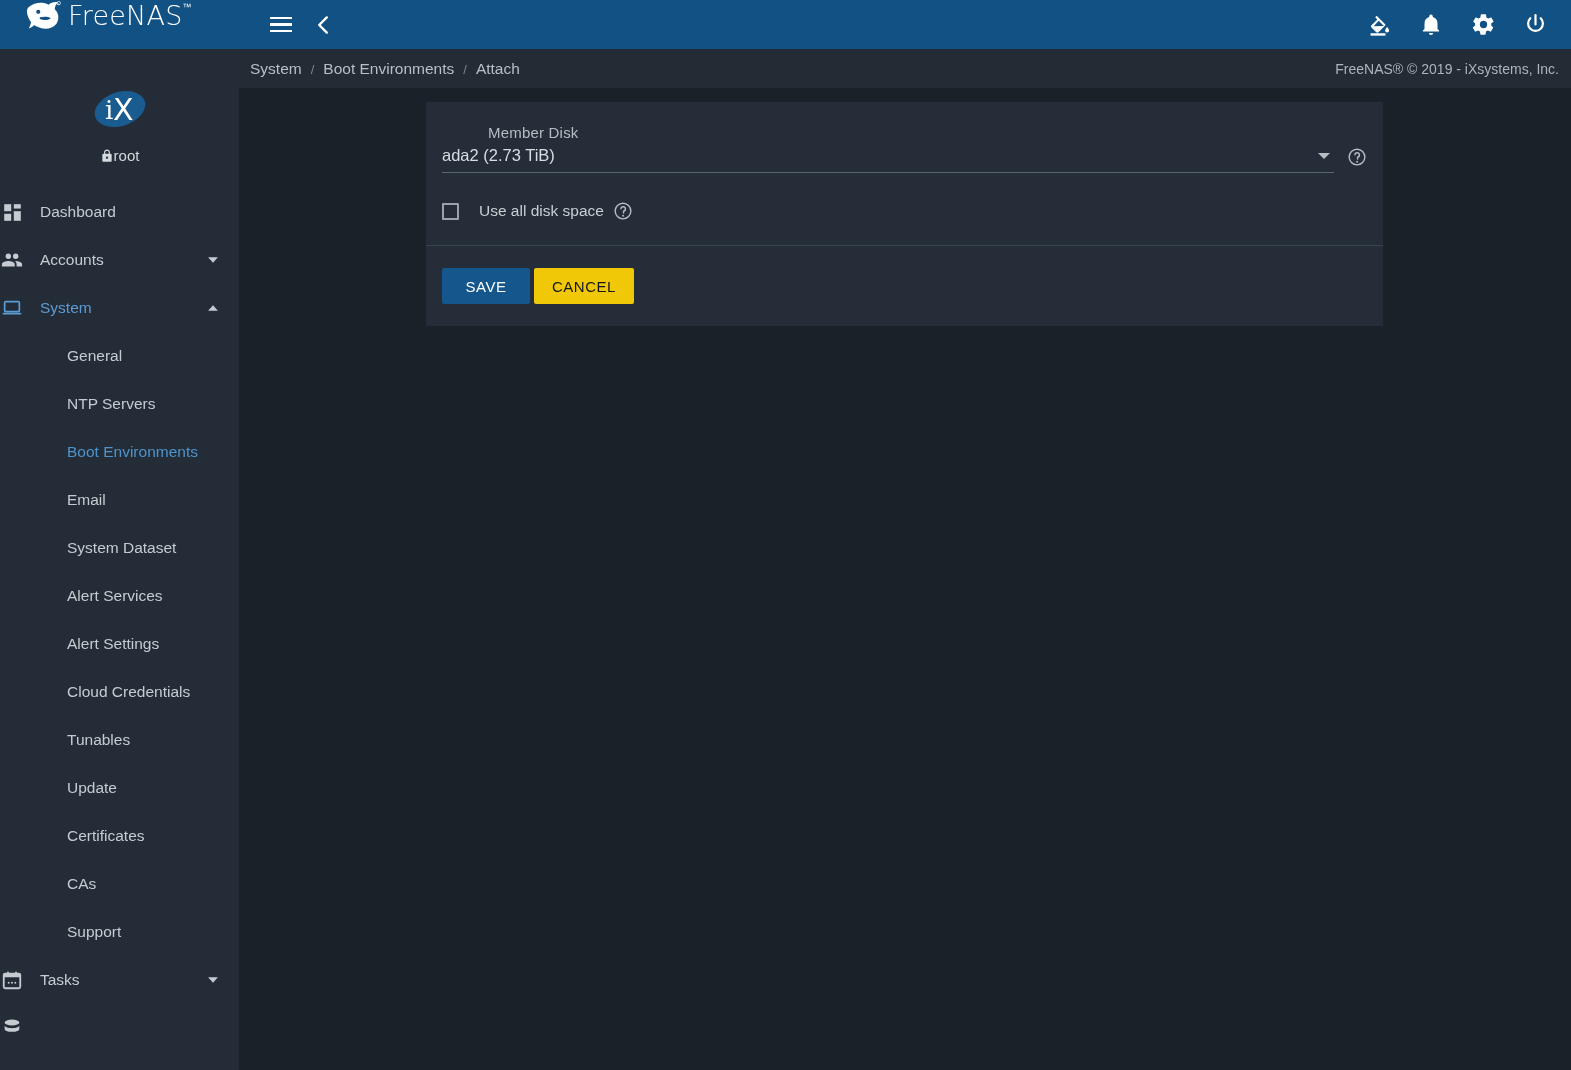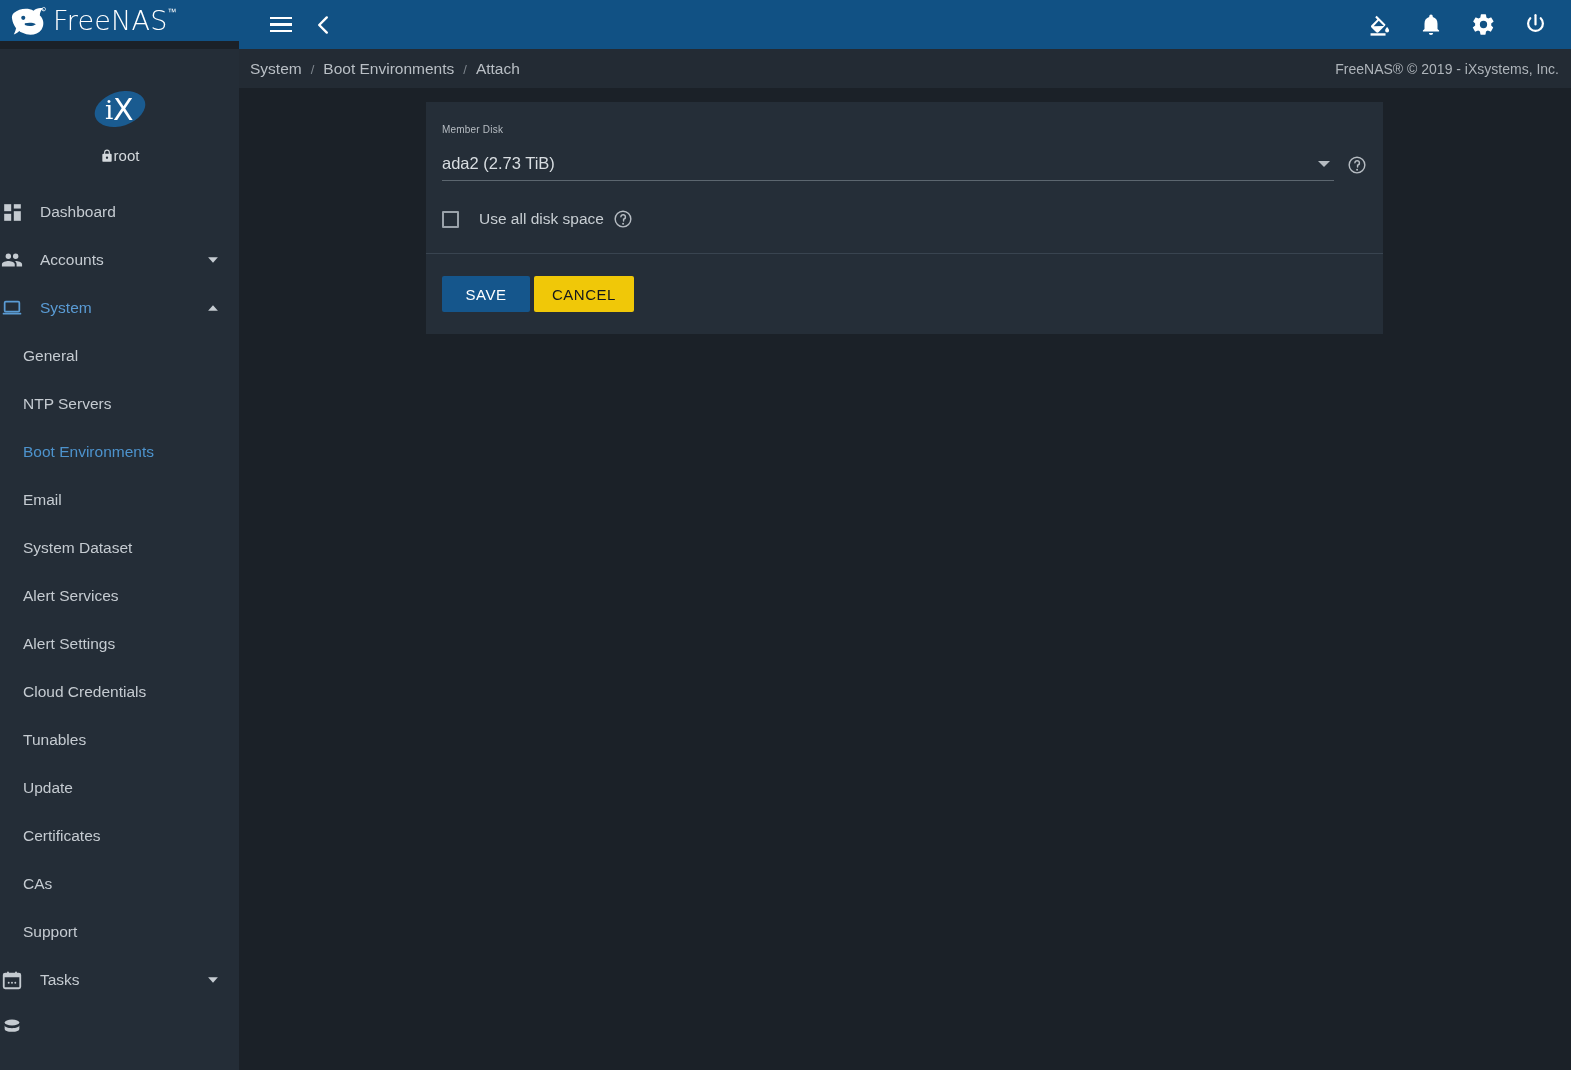--- a/index.html
+++ b/index.html
@@ -6,22 +6,22 @@
   html, body {
     width: 1571px; height: 1070px;
     background: #1b2128;
     font-family: "Liberation Sans", sans-serif;
     overflow: hidden;
   }
 
   
   .topbar { position: absolute; top: 0; left: 0; width: 1571px; height: 49px; display: flex; }
   .logo-zone {
-    width: 239px; height: 41px; background: #115184;
-    display: flex; align-items: center; padding-left: 9px;
+    width: 239px; height: 49px; background: #115184;
+    display: flex; align-items: flex-start; padding-left: 24px;
   }
   .logo-mark { width: 38px; height: 30px; flex: none; }
   .logo-text { margin-left: 6px; position: relative; }
   .logo-text .word {
     font-size: 27px; color: #fff; letter-spacing: .2px; font-weight: 300;
     font-family: "DejaVu Sans", sans-serif;
   }
   .logo-text .tm { position: absolute; top: 2px; right: -9px; font-size: 9px; color: #fff; }
 
   .topbar-main {
@@ -71,40 +71,40 @@
   .nav-item .nav-icon {
     width: 24px; height: 24px; flex: none; display: flex;
     align-items: center; justify-content: center; color: #c5cbd1;
   }
   .nav-item .nav-label { margin-left: 16px; flex: 1; }
   .nav-item.active { color: #5a9bd4; }
   .nav-item.active .nav-icon { color: #5a9bd4; }
   .nav-caret { width: 20px; margin-right: 16px; display: flex; justify-content: center; }
   .sub-item {
     height: 48px; display: flex; align-items: center;
-    padding-left: 23px; cursor: pointer; color: #c5cbd1; font-size: 15.5px;
+    padding-left: 67px; cursor: pointer; color: #c5cbd1; font-size: 15.5px;
   }
   .sub-item.active { color: #4d93cd; }
 
   
   .content {
     position: absolute; top: 88px; left: 239px;
     width: 1332px; height: 982px; background: #1b2128;
   }
   .form-card {
     position: absolute; left: 187px; top: 14px;
     width: 957px; background: #252e38;
   }
   .card-body { padding: 16px 16px 24px 16px; min-height: 110px; }
 
   .field-row { display: flex; align-items: flex-end; }
   .select-wrap { flex: 1; position: relative; padding-top: 6px; }
-  .field-label { font-size: 10px; color: #b6bcc2; letter-spacing: .2px; }
+  .field-label { font-size: 15px; color: #b6bcc2; letter-spacing: .2px; margin-left: 46px; }
   .select-line {
-    margin-top: 19px; display: flex; align-items: center;
+    margin-top: 5px; display: flex; align-items: center;
     border-bottom: 1px solid #5c666f; padding-bottom: 7px;
   }
   .select-value { flex: 1; font-size: 16.5px; color: #d8dde1; }
   .sel-caret {
     width: 0; height: 0; border-left: 6px solid transparent;
     border-right: 6px solid transparent; border-top: 6px solid #b6bcc2;
     margin-right: 4px;
   }
   .help-icon {
     width: 20px; height: 20px; margin-left: 13px; margin-bottom: 6px;

